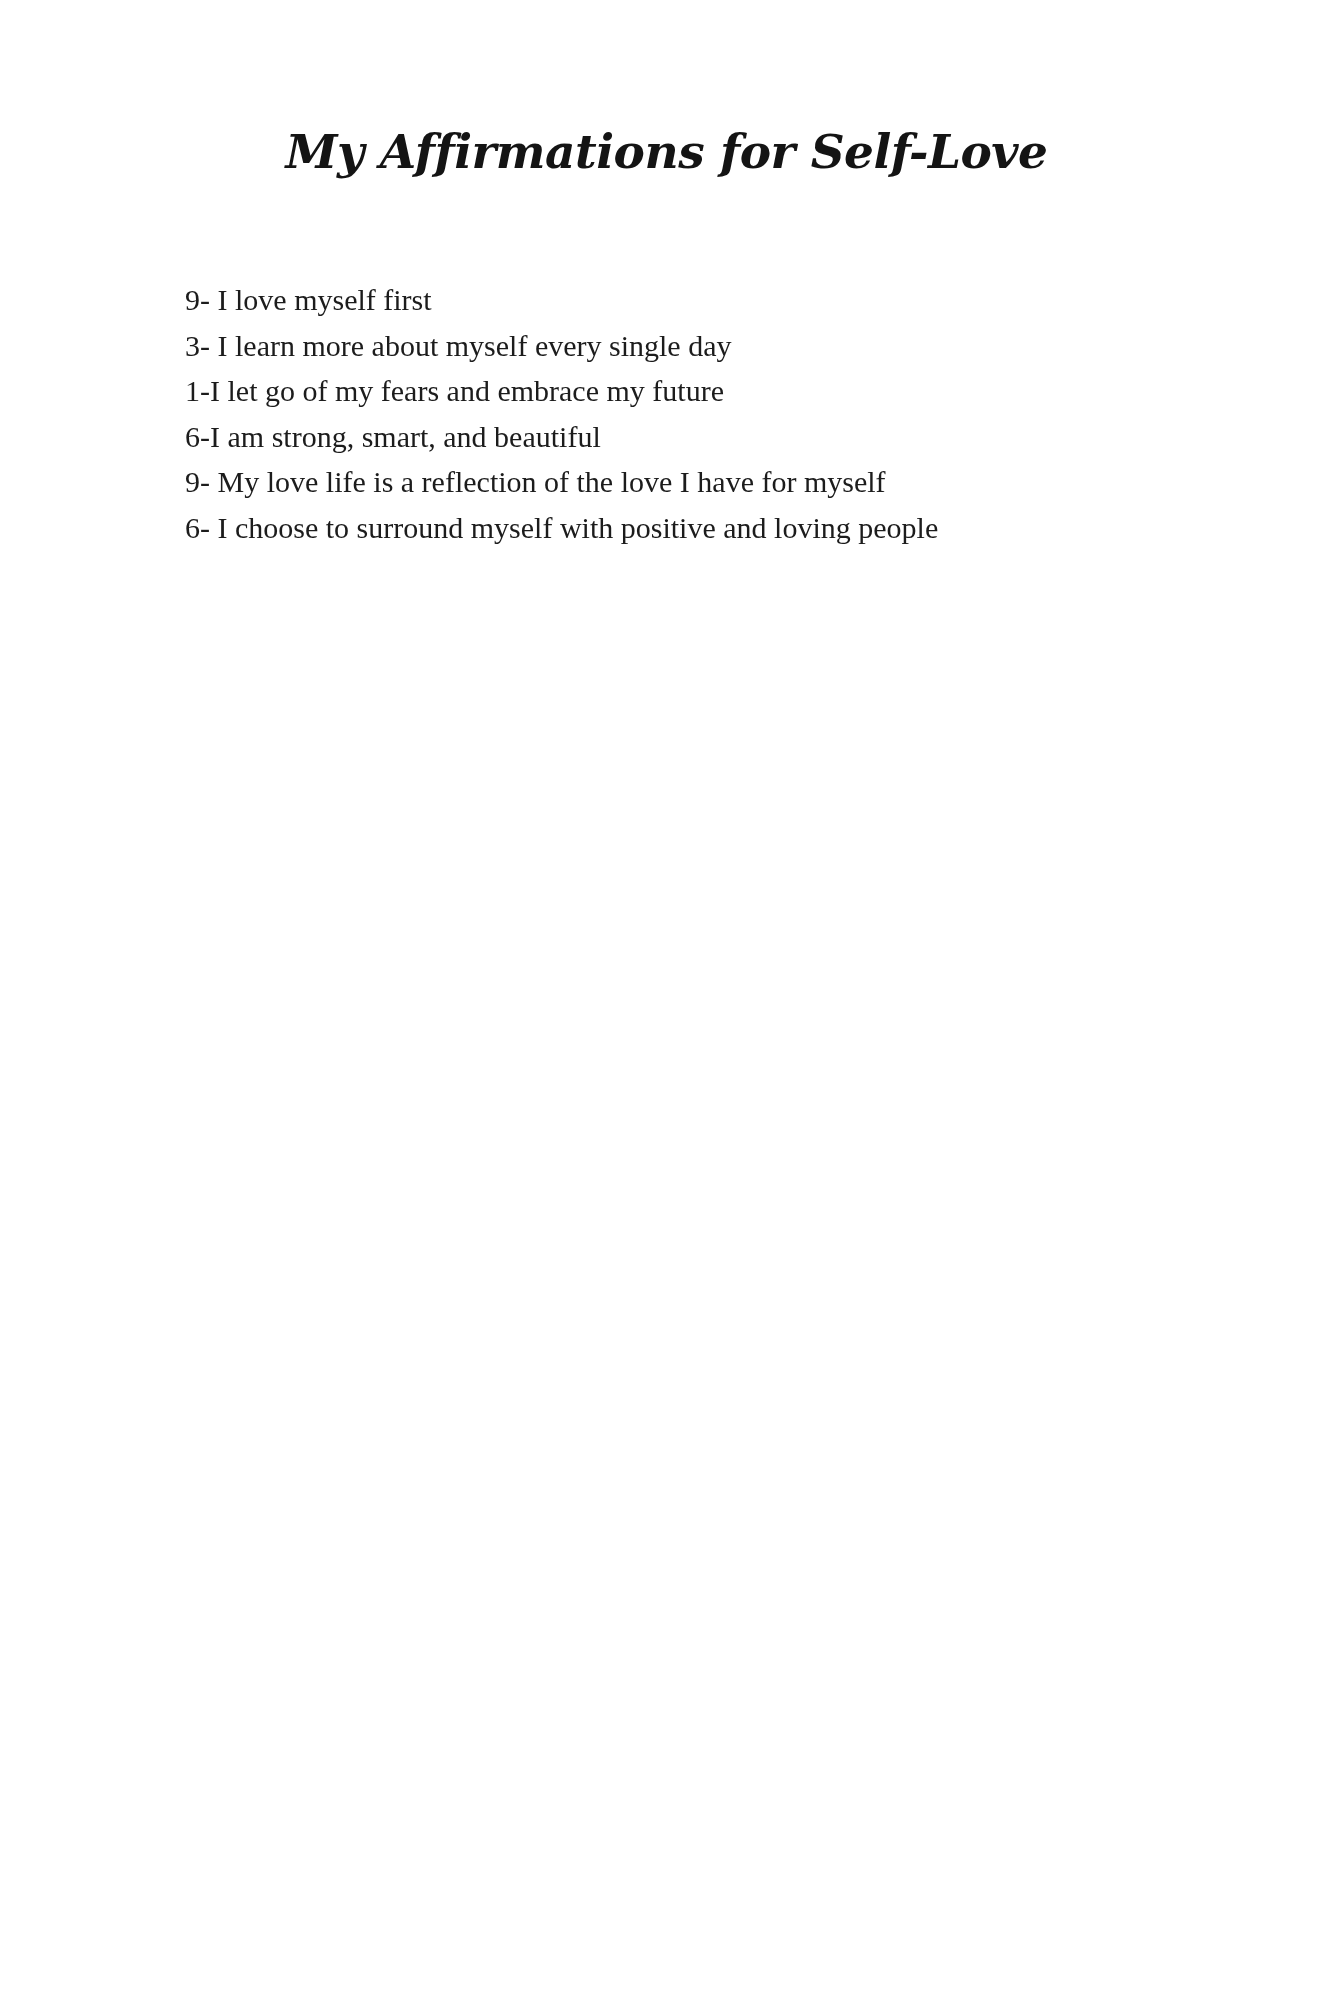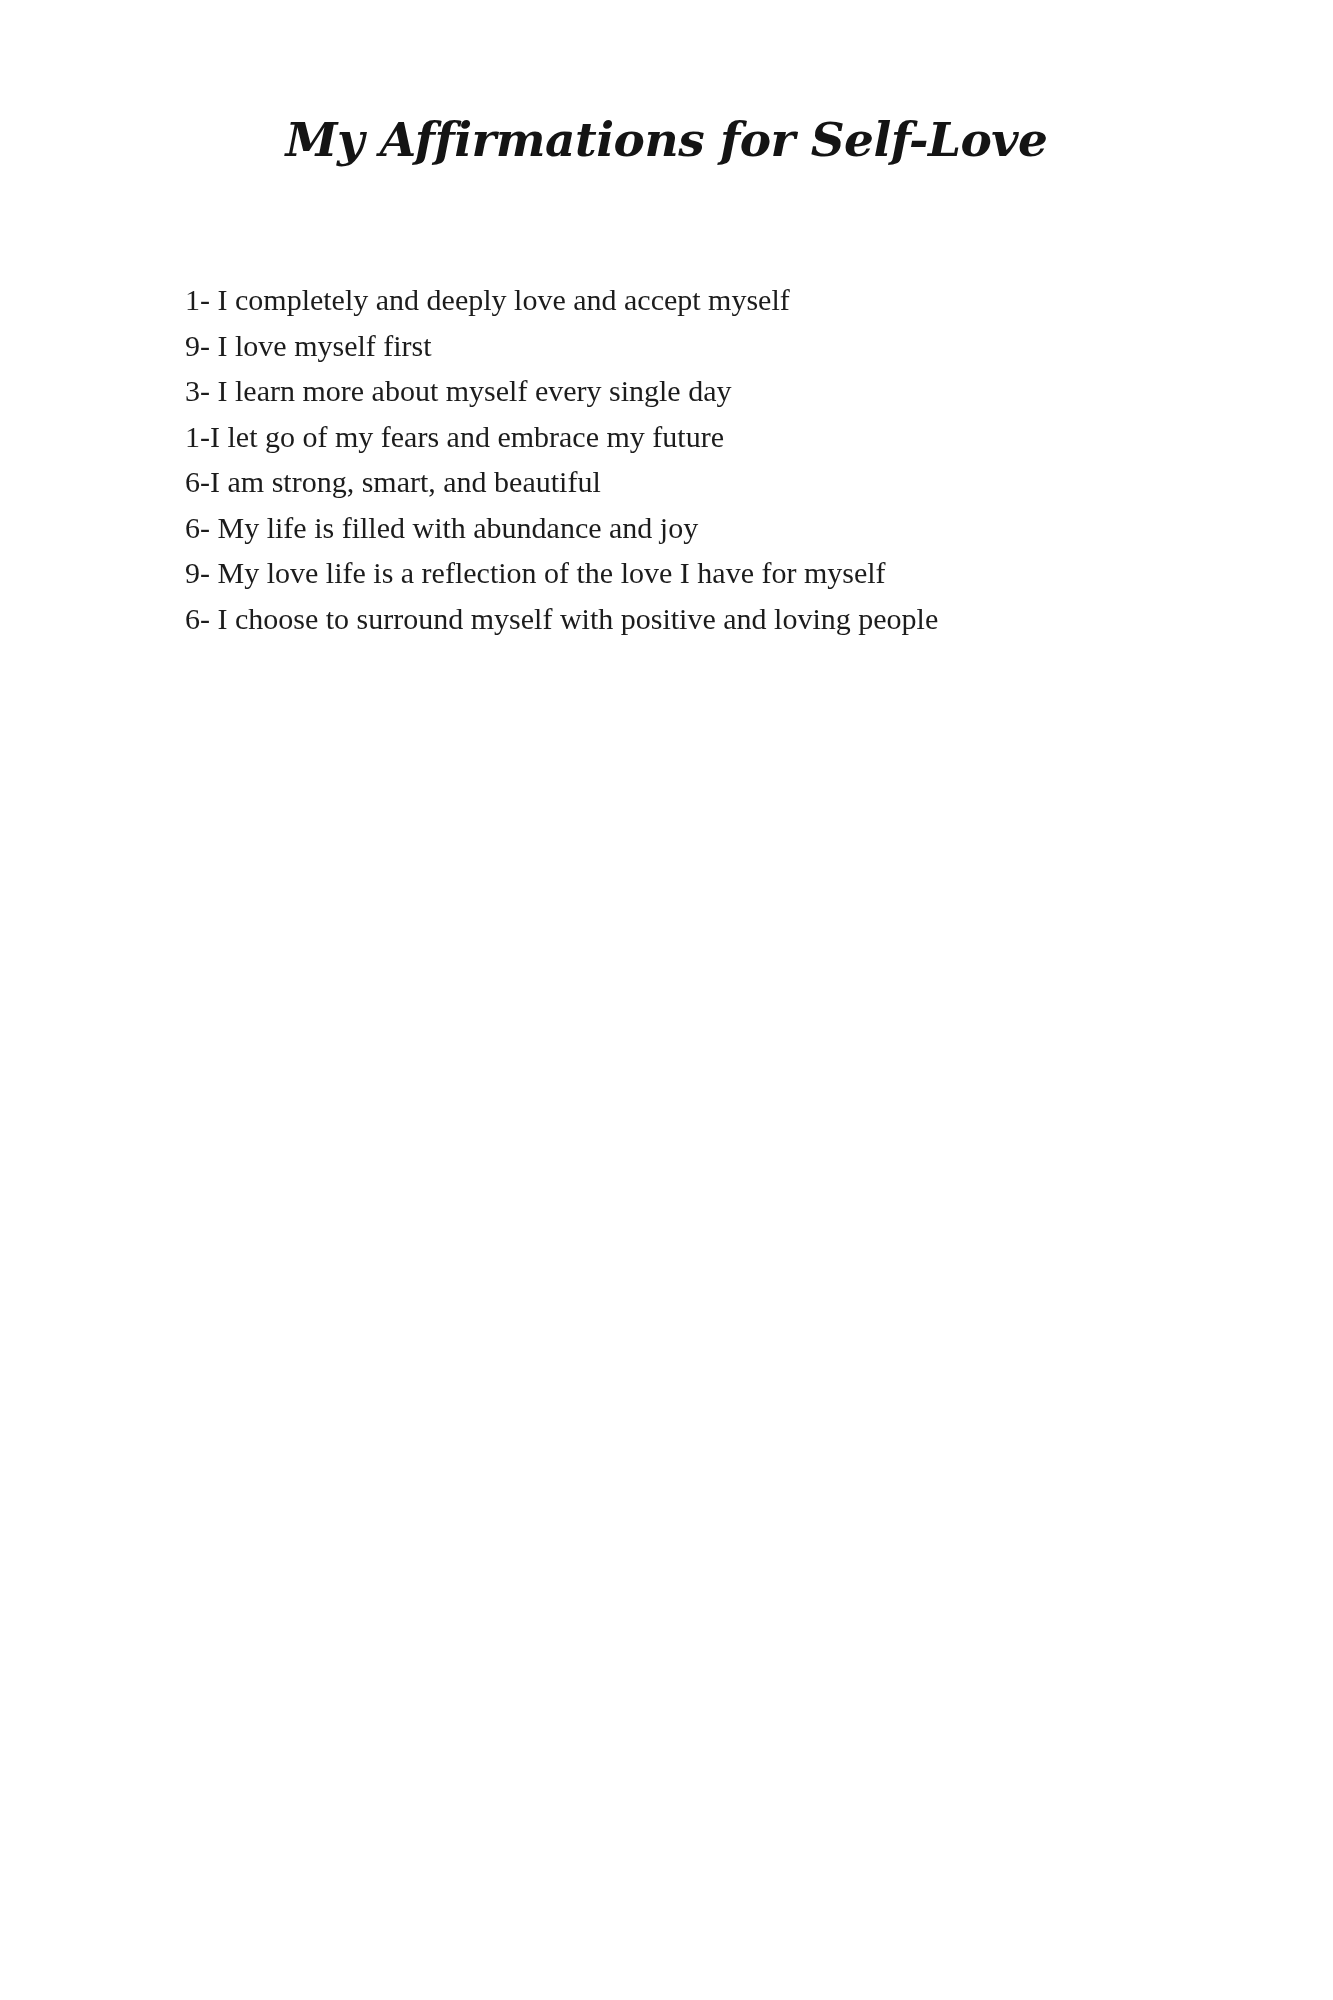--- a/index.html
+++ b/index.html
@@ -16,21 +16,21 @@
   }
   .page {
     position: relative;
     width: 1333px;
     height: 2000px;
     background: #ffffff;
     box-sizing: border-box;
   }
   .doc-title {
     position: absolute;
-    top: 81px;
+    top: 93px;
     left: 0;
     width: 1333px;
     text-align: center;
     font-family: "DejaVu Serif", serif;
     font-style: italic;
     font-weight: bold;
     font-size: 47px;
     letter-spacing: -0.5px;
     color: #141414;
     white-space: nowrap;
@@ -53,23 +53,21 @@
   }
 </style>
 </head>
 <body>
 
 <div class="page">
 
   <h1 class="doc-title">My Affirmations for Self-Love</h1>
 
   <ul class="affirmations">
-    <li class="affirmation-item">1- I completely and deeply love and accept myself</li>
     <li class="affirmation-item">9- I love myself first</li>
     <li class="affirmation-item">3- I learn more about myself every single day</li>
     <li class="affirmation-item">1-I let go of my fears and embrace my future</li>
     <li class="affirmation-item">6-I am strong, smart, and beautiful</li>
-    <li class="affirmation-item">6- My life is filled with abundance and joy</li>
     <li class="affirmation-item">9- My love life is a reflection of the love I have for myself</li>
     <li class="affirmation-item">6- I choose to surround myself with positive and loving people</li>
   </ul>
 
 </div>
 
 </body></html>

